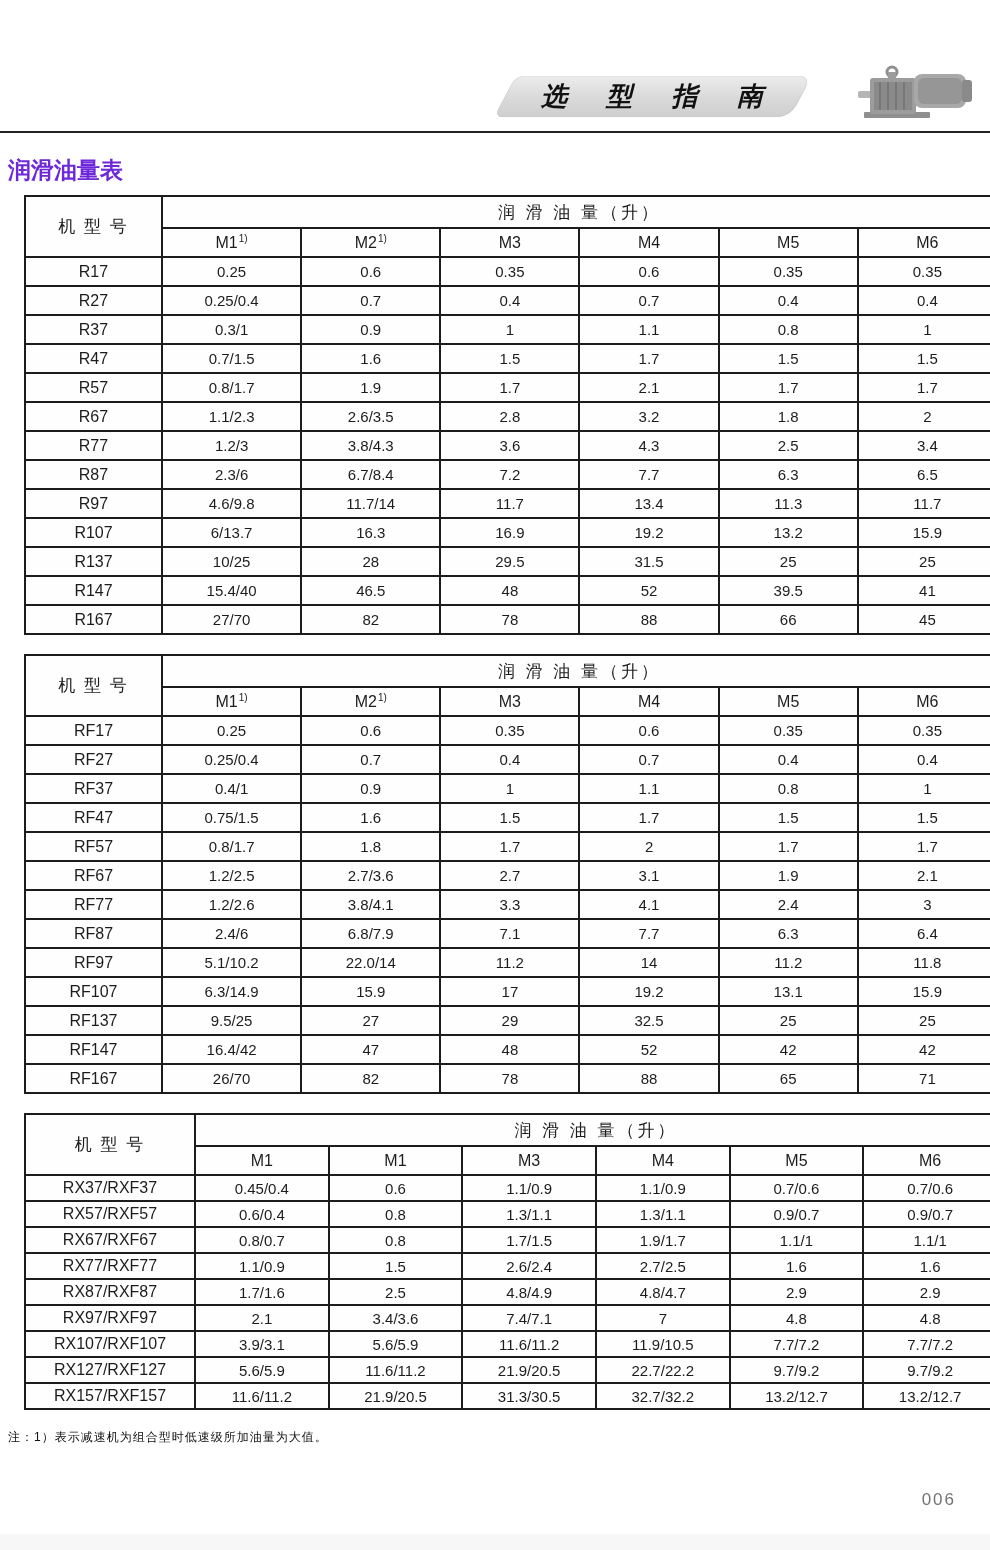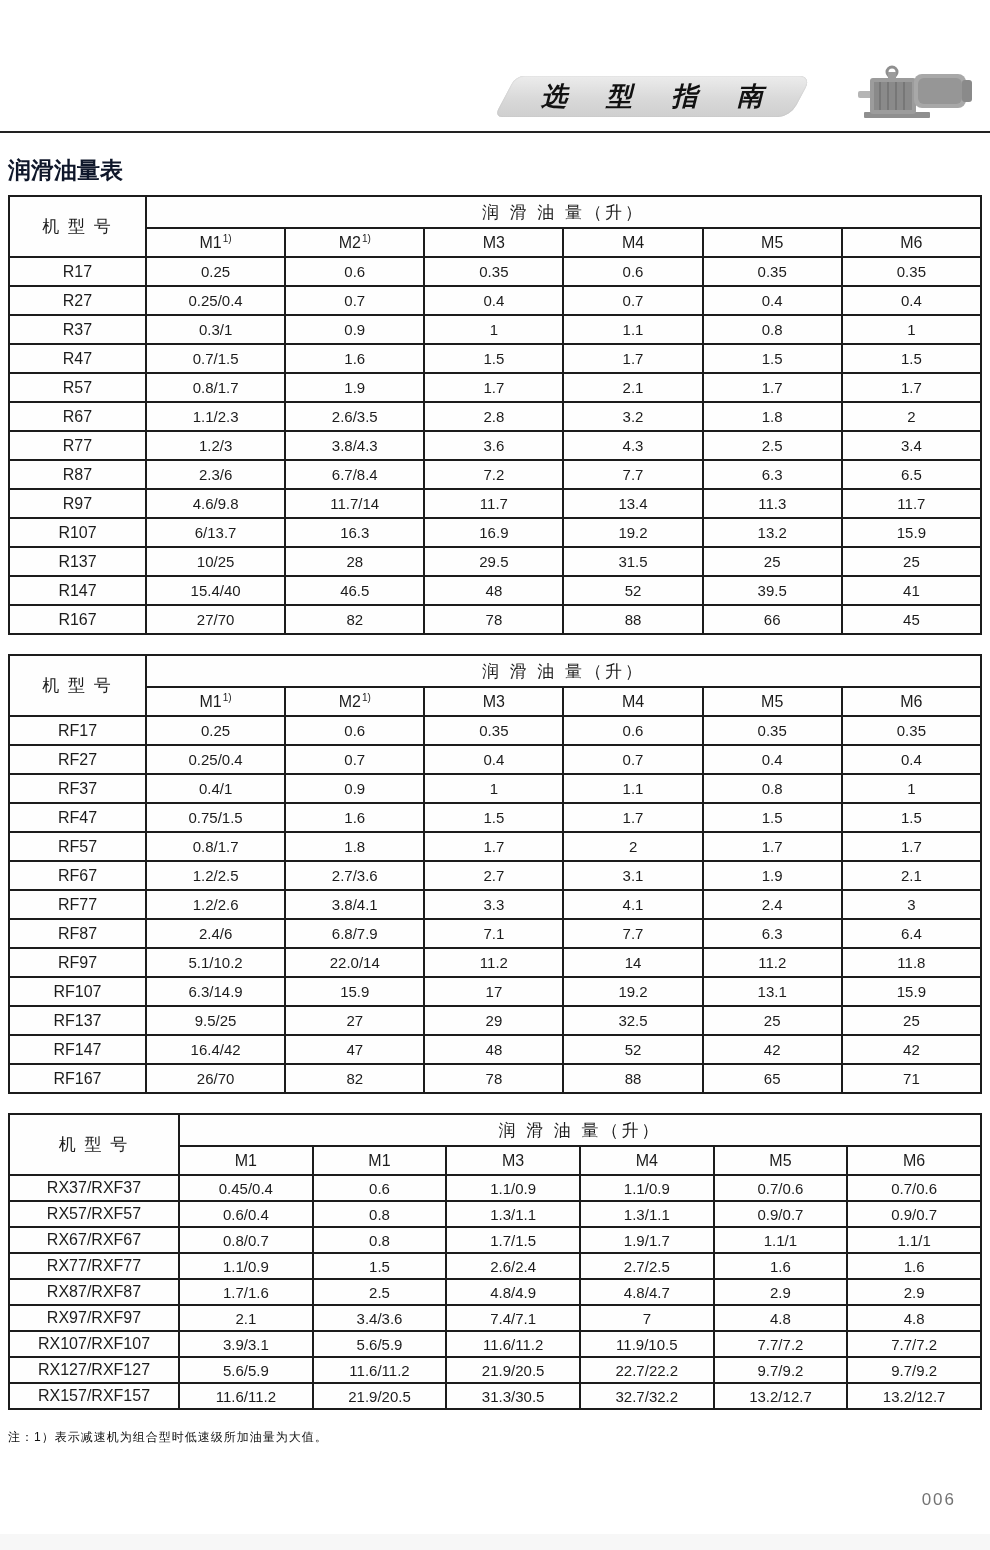--- a/index.html
+++ b/index.html
@@ -27,26 +27,26 @@
     transform: skewX(28deg);
     font-size: 26px; font-weight: bold; font-style: italic;
     letter-spacing: 16px; padding-left: 14px; color: #111;
     white-space: nowrap;
   }
   .product-img { position: absolute; right: 14px; top: 62px; width: 118px; height: 62px; }
 
   
   .page-title {
     margin: 24px 0 11px 8px;
-    font-size: 23px; line-height: 27px; font-weight: bold; color: #0f172a;
+    font-size: 23px; line-height: 27px; font-weight: bold; color: #6d28d9;
     font-family: "Liberation Sans", sans-serif;
   }
 
   
-  .tables-area { padding: 0 8px; margin-top: 8px; }
+  .tables-area { padding: 0 24px; margin-top: 8px; }
   table.oil-table {
     width: 974px; border-collapse: collapse; table-layout: fixed;
     margin-bottom: 19px; background: #fff;
     border: 2.5px solid #1c1c1c;
   }
   table.oil-table th, table.oil-table td {
     border: 2px solid #1c1c1c;
     text-align: center; vertical-align: middle;
     padding: 0; background: #fefefe;
     font-family: "Liberation Sans", sans-serif;

